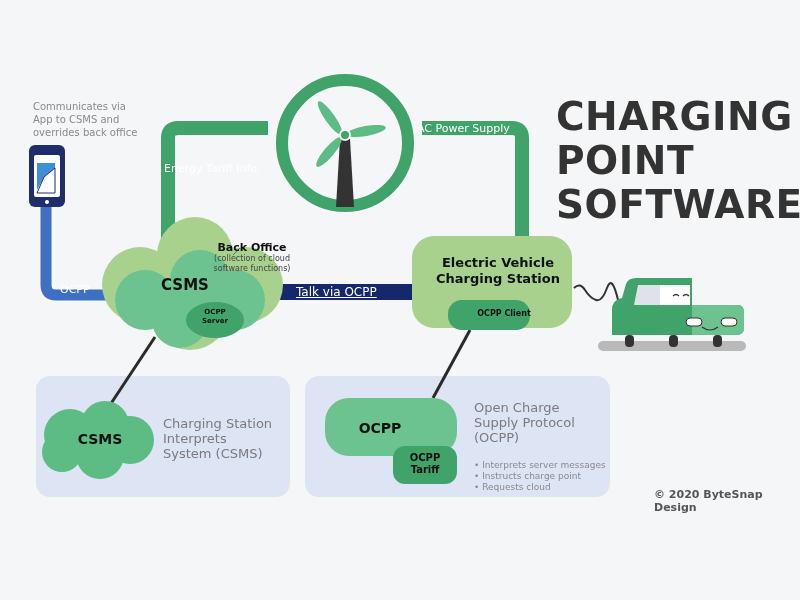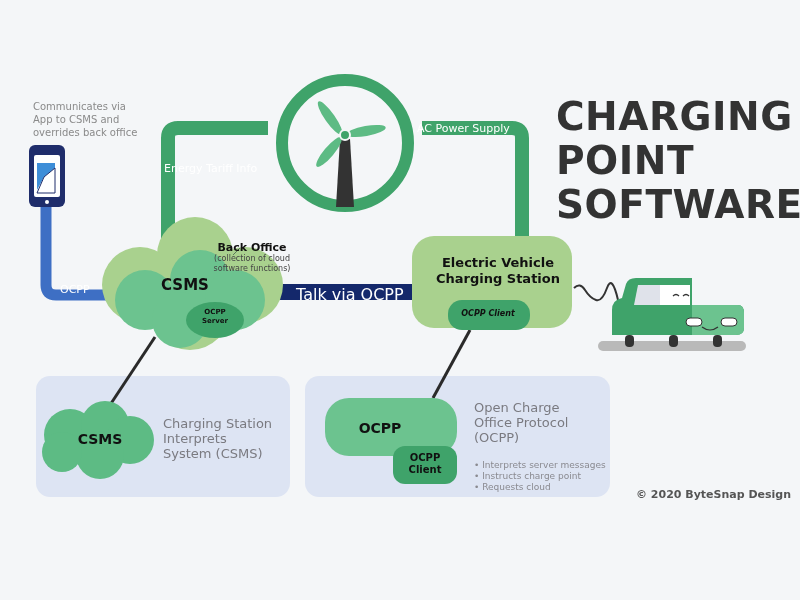--- a/index.html
+++ b/index.html
@@ -6,21 +6,21 @@
   body { width:800px; height:600px; background:#f4f6f8; position:relative; overflow:hidden; font-family:"DejaVu Sans", sans-serif; }
   svg#diagram { position:absolute; left:0; top:0; }
   .abs { position:absolute; }
   .title { left:556px; top:95px; font-family:"DejaVu Sans", sans-serif; font-weight:bold; font-size:39px; line-height:44px; color:#333333; letter-spacing:0.5px; }
   .note { left:33px; top:100px; font-size:10px; line-height:13px; color:#8a8a8a; }
   .wire-label { color:#ffffff; font-size:11px; white-space:nowrap; }
   .bold-black { font-weight:bold; color:#111; text-align:center; }
   .desc { color:#7a7a80; font-size:13px; line-height:15px; }
   .bullets { color:#8a8a90; font-size:9px; line-height:11px; margin:12px; padding:0; list-style:none; }
   .bullets li::before { content:"• "; }
-  .copyright { left:636px; top:488px; font-size:11px; font-weight:bold; color:#555; }
+  .copyright { left:654px; top:488px; font-size:11px; font-weight:bold; color:#555; }
 </style>
 </head>
 <body>
 
 <svg id="diagram" width="800" height="600" viewBox="0 0 800 600">
 
   <rect x="36" y="376" width="254" height="121" rx="14" fill="#dde4f3"></rect>
   <rect x="305" y="376" width="305" height="121" rx="14" fill="#dde4f3"></rect>
 
   <path d="M46 205 L46 285 Q46 295 56 295 L120 295" fill="none" stroke="#3e6fc4" stroke-width="11"></path>
@@ -103,55 +103,55 @@
 
 <div class="abs note">
   <div>Communicates via</div>
   <div>App to CSMS and</div>
   <div>overrides back office</div>
 </div>
 
 <div class="abs wire-label" style="left:60px;top:283px;">OCPP</div>
 <div class="abs wire-label" style="left:164px;top:122px;margin-top:40px;">Energy Tariff Info</div>
 <div class="abs wire-label" style="left:417px;top:122px;text-align:right;">AC Power Supply</div>
-<div class="abs wire-label" style="left:296px;top:285px;font-size:16px;">Talk via OCPP</div>
+<div class="abs wire-label" style="left:296px;top:285px;font-size:12px;text-decoration:underline;">Talk via OCPP</div>
 
 <div class="abs" style="left:202px;top:213px;width:100px;text-align:center;">
   <div style="font-weight:bold;font-size:11px;color:#111;margin-top:28px;">Back Office</div>
   <div style="font-size:8px;line-height:10px;color:#444;">(collection of cloud</div>
   <div style="font-size:8px;line-height:10px;color:#444;">software functions)</div>
 </div>
 
 <div class="abs bold-black" style="left:150px;top:276px;width:70px;font-size:15px;">CSMS</div>
 <div class="abs bold-black" style="left:190px;top:308px;width:50px;font-size:7px;line-height:9px;">
   <div>OCPP</div>
   <div>Server</div>
 </div>
 
 <div class="abs bold-black" style="left:412px;top:255px;width:172px;font-size:13px;line-height:16px;">
   <div>Electric Vehicle</div>
   <div>Charging Station</div>
 </div>
-<div class="abs bold-black" style="left:448px;top:309px;width:80px;font-size:8px;font-style:italic;">OCPP Client</div>
+<div class="abs bold-black" style="left:464px;top:309px;width:80px;font-size:8px;">OCPP Client</div>
 
 <div class="abs bold-black" style="left:65px;top:431px;width:70px;font-size:14px;">CSMS</div>
 <div class="abs desc" style="left:163px;top:416px;">
   <div>Charging Station</div>
   <div>Interprets</div>
   <div>System (CSMS)</div>
 </div>
 
 <div class="abs bold-black" style="left:345px;top:420px;width:70px;font-size:14px;">OCPP</div>
 <div class="abs bold-black" style="left:393px;top:452px;width:64px;font-size:10px;line-height:12px;">
   <div>OCPP</div>
-  <div>Client</div>
+  <div>Tariff</div>
 </div>
 <div class="abs desc" style="left:474px;top:400px;">
   <div>Open Charge</div>
-  <div>Office Protocol</div>
+  <div>Supply Protocol</div>
   <div>(OCPP)</div>
 </div>
 <ul class="abs bullets" style="left:462px;top:448px;">
   <li>Interprets server messages</li>
   <li>Instructs charge point</li>
   <li>Requests cloud</li>
 </ul>
 
 <div class="abs copyright">© 2020 ByteSnap Design</div>
 

